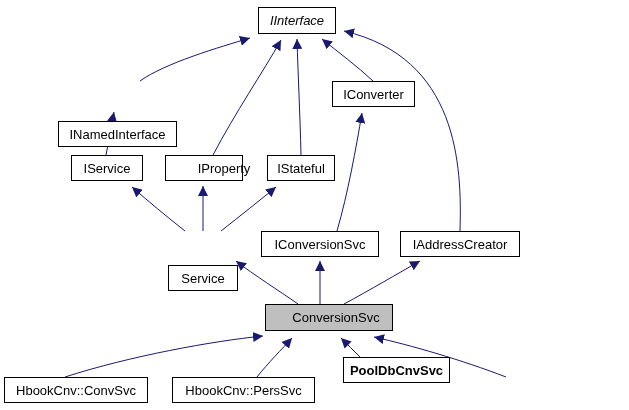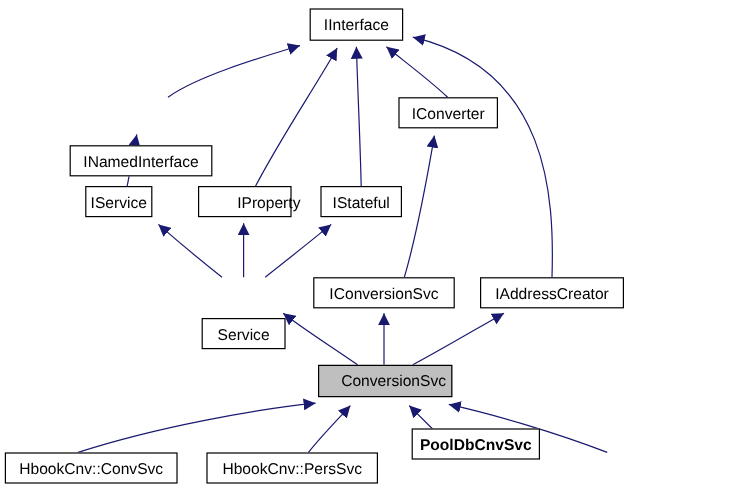--- a/index.html
+++ b/index.html
@@ -65,27 +65,27 @@
       <path d="M298,304 C278,290 254,275 236,261" marker-end="url(#arrow)"></path>
       <path d="M320,304 L320,261" marker-end="url(#arrow)"></path>
       <path d="M344,304 C370,290 397,274 420,261" marker-end="url(#arrow)"></path>
       <path d="M65,377 C130,356 213,341 263,336" marker-end="url(#arrow)"></path>
       <path d="M257,377 C268,363 282,349 292,338" marker-end="url(#arrow)"></path>
       <path d="M380,377 C368,365 353,350 341,338" marker-end="url(#arrow)"></path>
       <path d="M506,377 C462,360 410,345 374,337" marker-end="url(#arrow)"></path>
     </g>
   </svg>
 
-  <div class="node" style="left:258px; top:7px;   width:78px;  height:27px;">IInterface</div>
+  <div class="node" style="left:258px; top:7px;   width:78px;  height:27px;font-style:italic;">IInterface</div>
   <div class="node" style="left:58px;  top:81px;  width:119px; height:26px;margin-top:40px;">INamedInterface</div>
   <div class="node" style="left:332px; top:81px;  width:83px;  height:26px;">IConverter</div>
-  <div class="node" style="left:71px;  top:155px; width:56px;  height:26px;">IService</div>
+  <div class="node" style="left:71px;  top:155px; width:72px;  height:26px;">IService</div>
   <div class="node" style="left:165px; top:155px; width:78px;  height:26px;padding-left:40px;">IProperty</div>
   <div class="node" style="left:267px; top:155px; width:68px;  height:26px;">IStateful</div>
   <div class="node" style="left:168px; top:231px; width:70px;  height:26px;margin-top:34px;">Service</div>
   <div class="node" style="left:261px; top:231px; width:118px; height:26px;">IConversionSvc</div>
   <div class="node" style="left:400px; top:231px; width:120px; height:26px;">IAddressCreator</div>
-  <div class="node highlight" style="left:265px; top:304px; width:112px; height:27px;padding-left:14px;">ConversionSvc</div>
+  <div class="node highlight" style="left:265px; top:304px; width:128px; height:27px;padding-left:14px;">ConversionSvc</div>
   <div class="node" style="left:4px;   top:377px; width:144px; height:26px;">HbookCnv::ConvSvc</div>
   <div class="node" style="left:172px; top:377px; width:143px; height:26px;">HbookCnv::PersSvc</div>
   <div class="node" style="left:343px; top:357px; width:107px; height:26px;font-weight:bold;">PoolDbCnvSvc</div>
 
 </div>
 
 </body></html>

